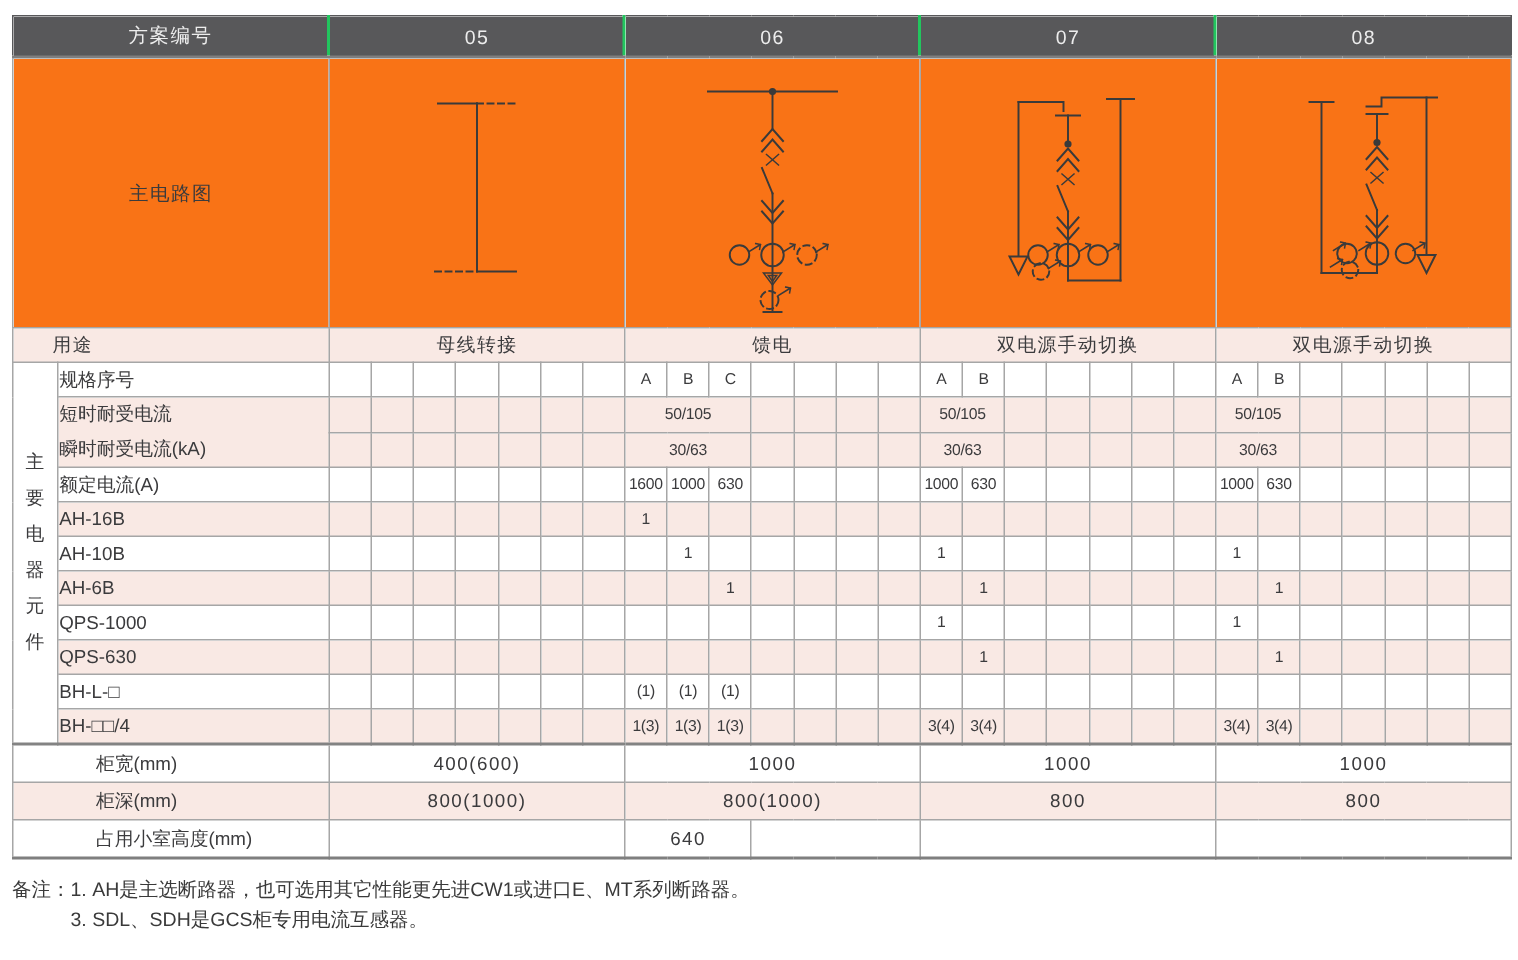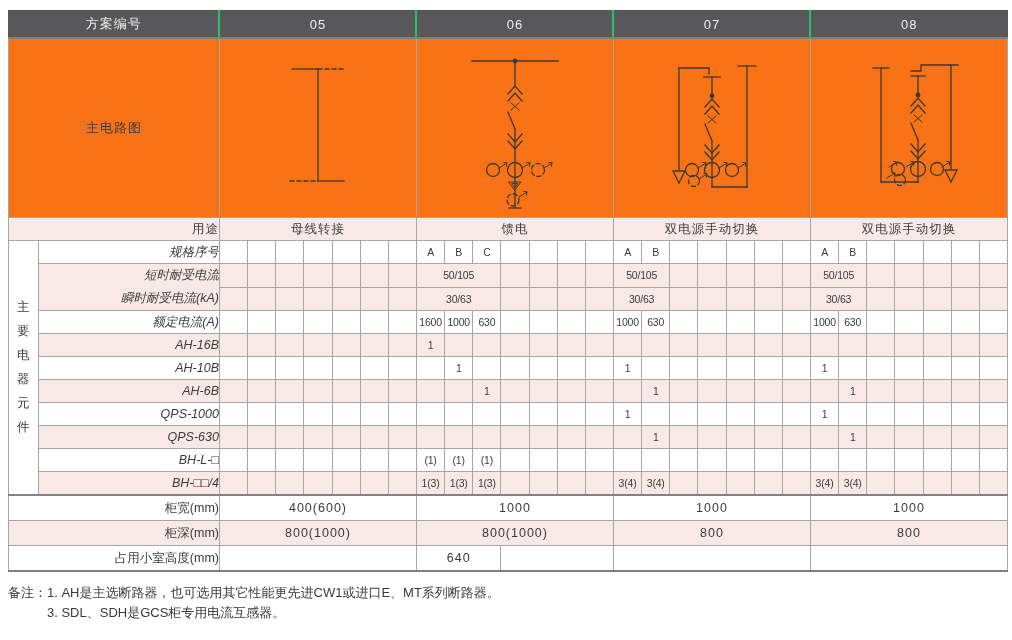--- a/index.html
+++ b/index.html
@@ -6,24 +6,24 @@
   .page{position:relative;width:1008px;height:640px;background:#fff;
         font-family:"Liberation Sans","DejaVu Sans",sans-serif;color:#3b3b3d;overflow:hidden;}
   table.spec{position:absolute;left:8px;top:10px;border-collapse:collapse;table-layout:fixed;
              border:1px solid #7f7f7f;border-bottom:2px solid #7f7f7f;}
   td,th{border:1px solid #a6a6a6;padding:0;margin:0;overflow:hidden;white-space:nowrap;}
   th.hdr{background:#58585a;color:#ededed;font-weight:normal;font-size:13px;height:26px;
          border:1px solid #58585a;border-bottom:2px solid #7f7f7f;letter-spacing:1px;}
   th.hdr.sep{border-left:2px solid #22c55e;}
   tr.diag td{height:174px;vertical-align:middle;text-align:center;background:#f97316;}
   td.lblc{font-size:13px;text-align:center;letter-spacing:1px;}
-  td.lbl{font-size:12.5px;text-align:right;height:22px;}
+  td.lbl{font-size:12.5px;text-align:left;height:22px;}
   td.pad-a{padding-left:26px;letter-spacing:1px;}
-  td.pad-b{padding-left:1px;font-style:italic;}
-  td.pad-c{padding-left:44px;}
+  td.pad-b{padding-left:1px;}
+  td.pad-c{padding-left:55px;}
   td.val{font-size:12.5px;text-align:center;height:22px;letter-spacing:1px;}
   td.cell{font-size:10.5px;text-align:center;height:22px;letter-spacing:-0.2px;}
   tr.pink td{background:#f9e9e4;}
   td.strip{background:#ffffff;vertical-align:middle;}
   .vtxt{display:flex;flex-direction:column;align-items:center;justify-content:center;gap:7px;
         font-size:12.5px;}
   tr.thick td{border-top:2px solid #838383;}
   tr.size td{height:24px;}
   .dbl div{height:23px;line-height:23px;}
   .notes{position:absolute;left:8px;top:583px;font-size:13px;color:#3a3a3a;line-height:20px;}

